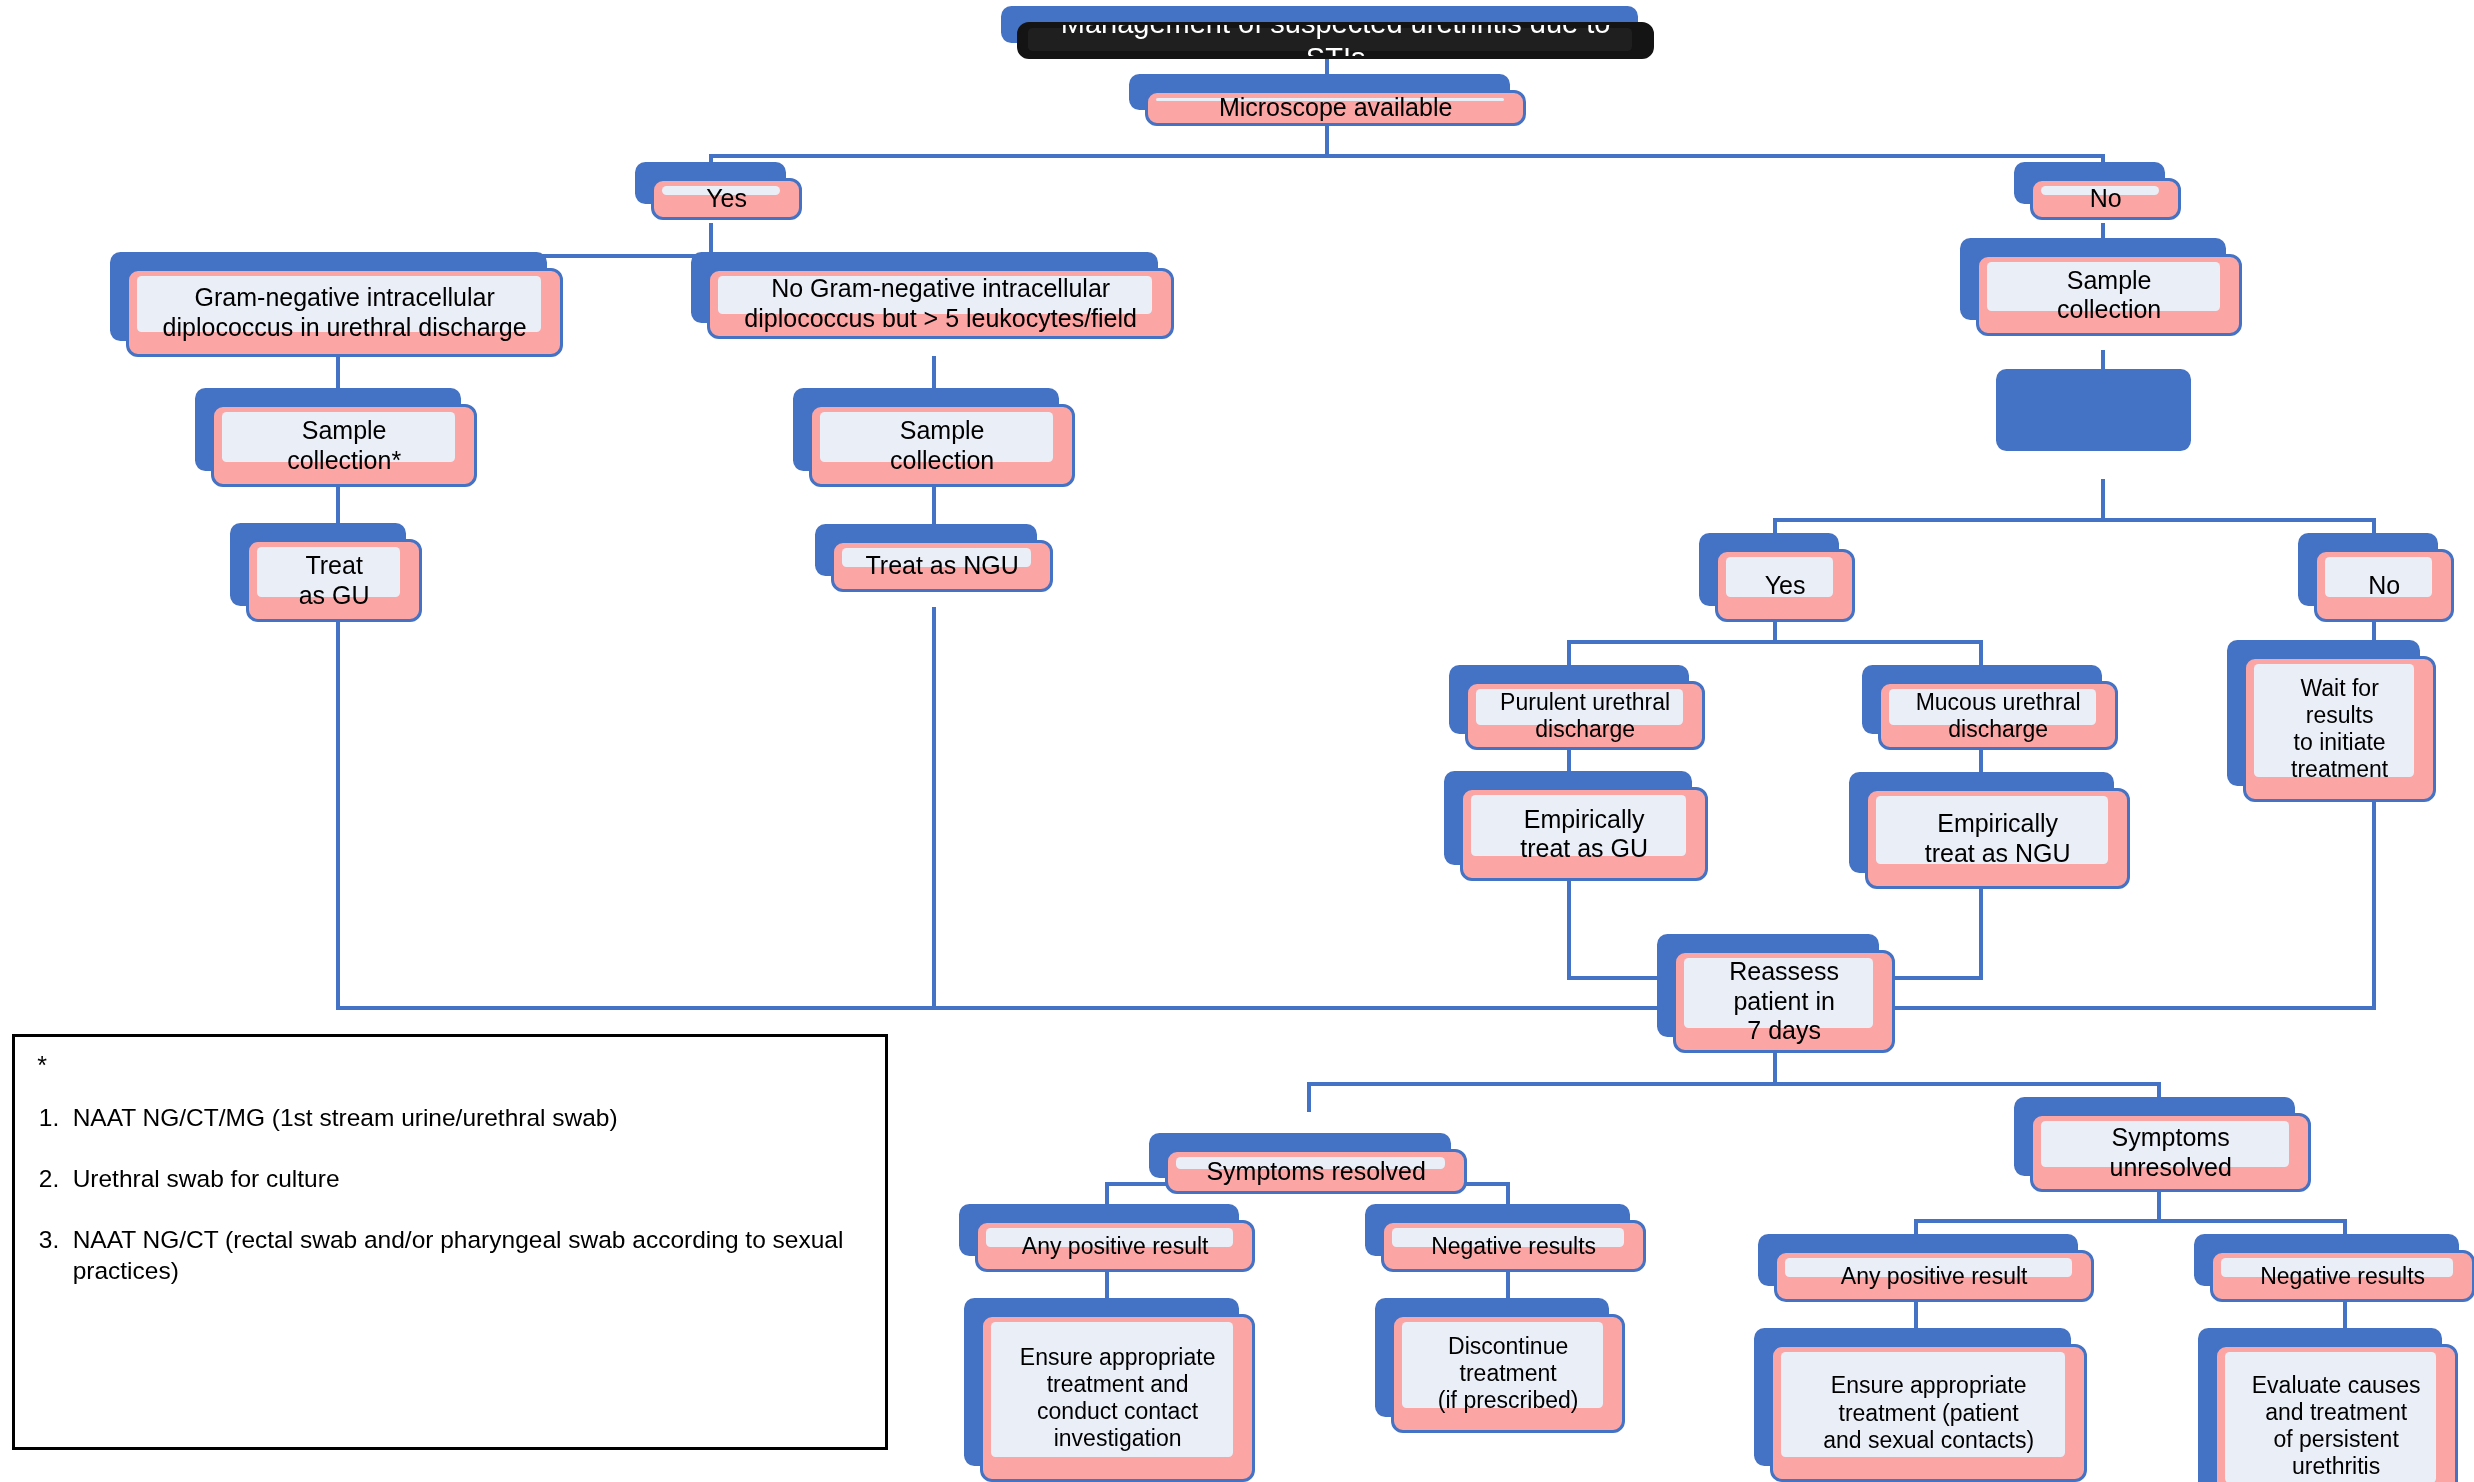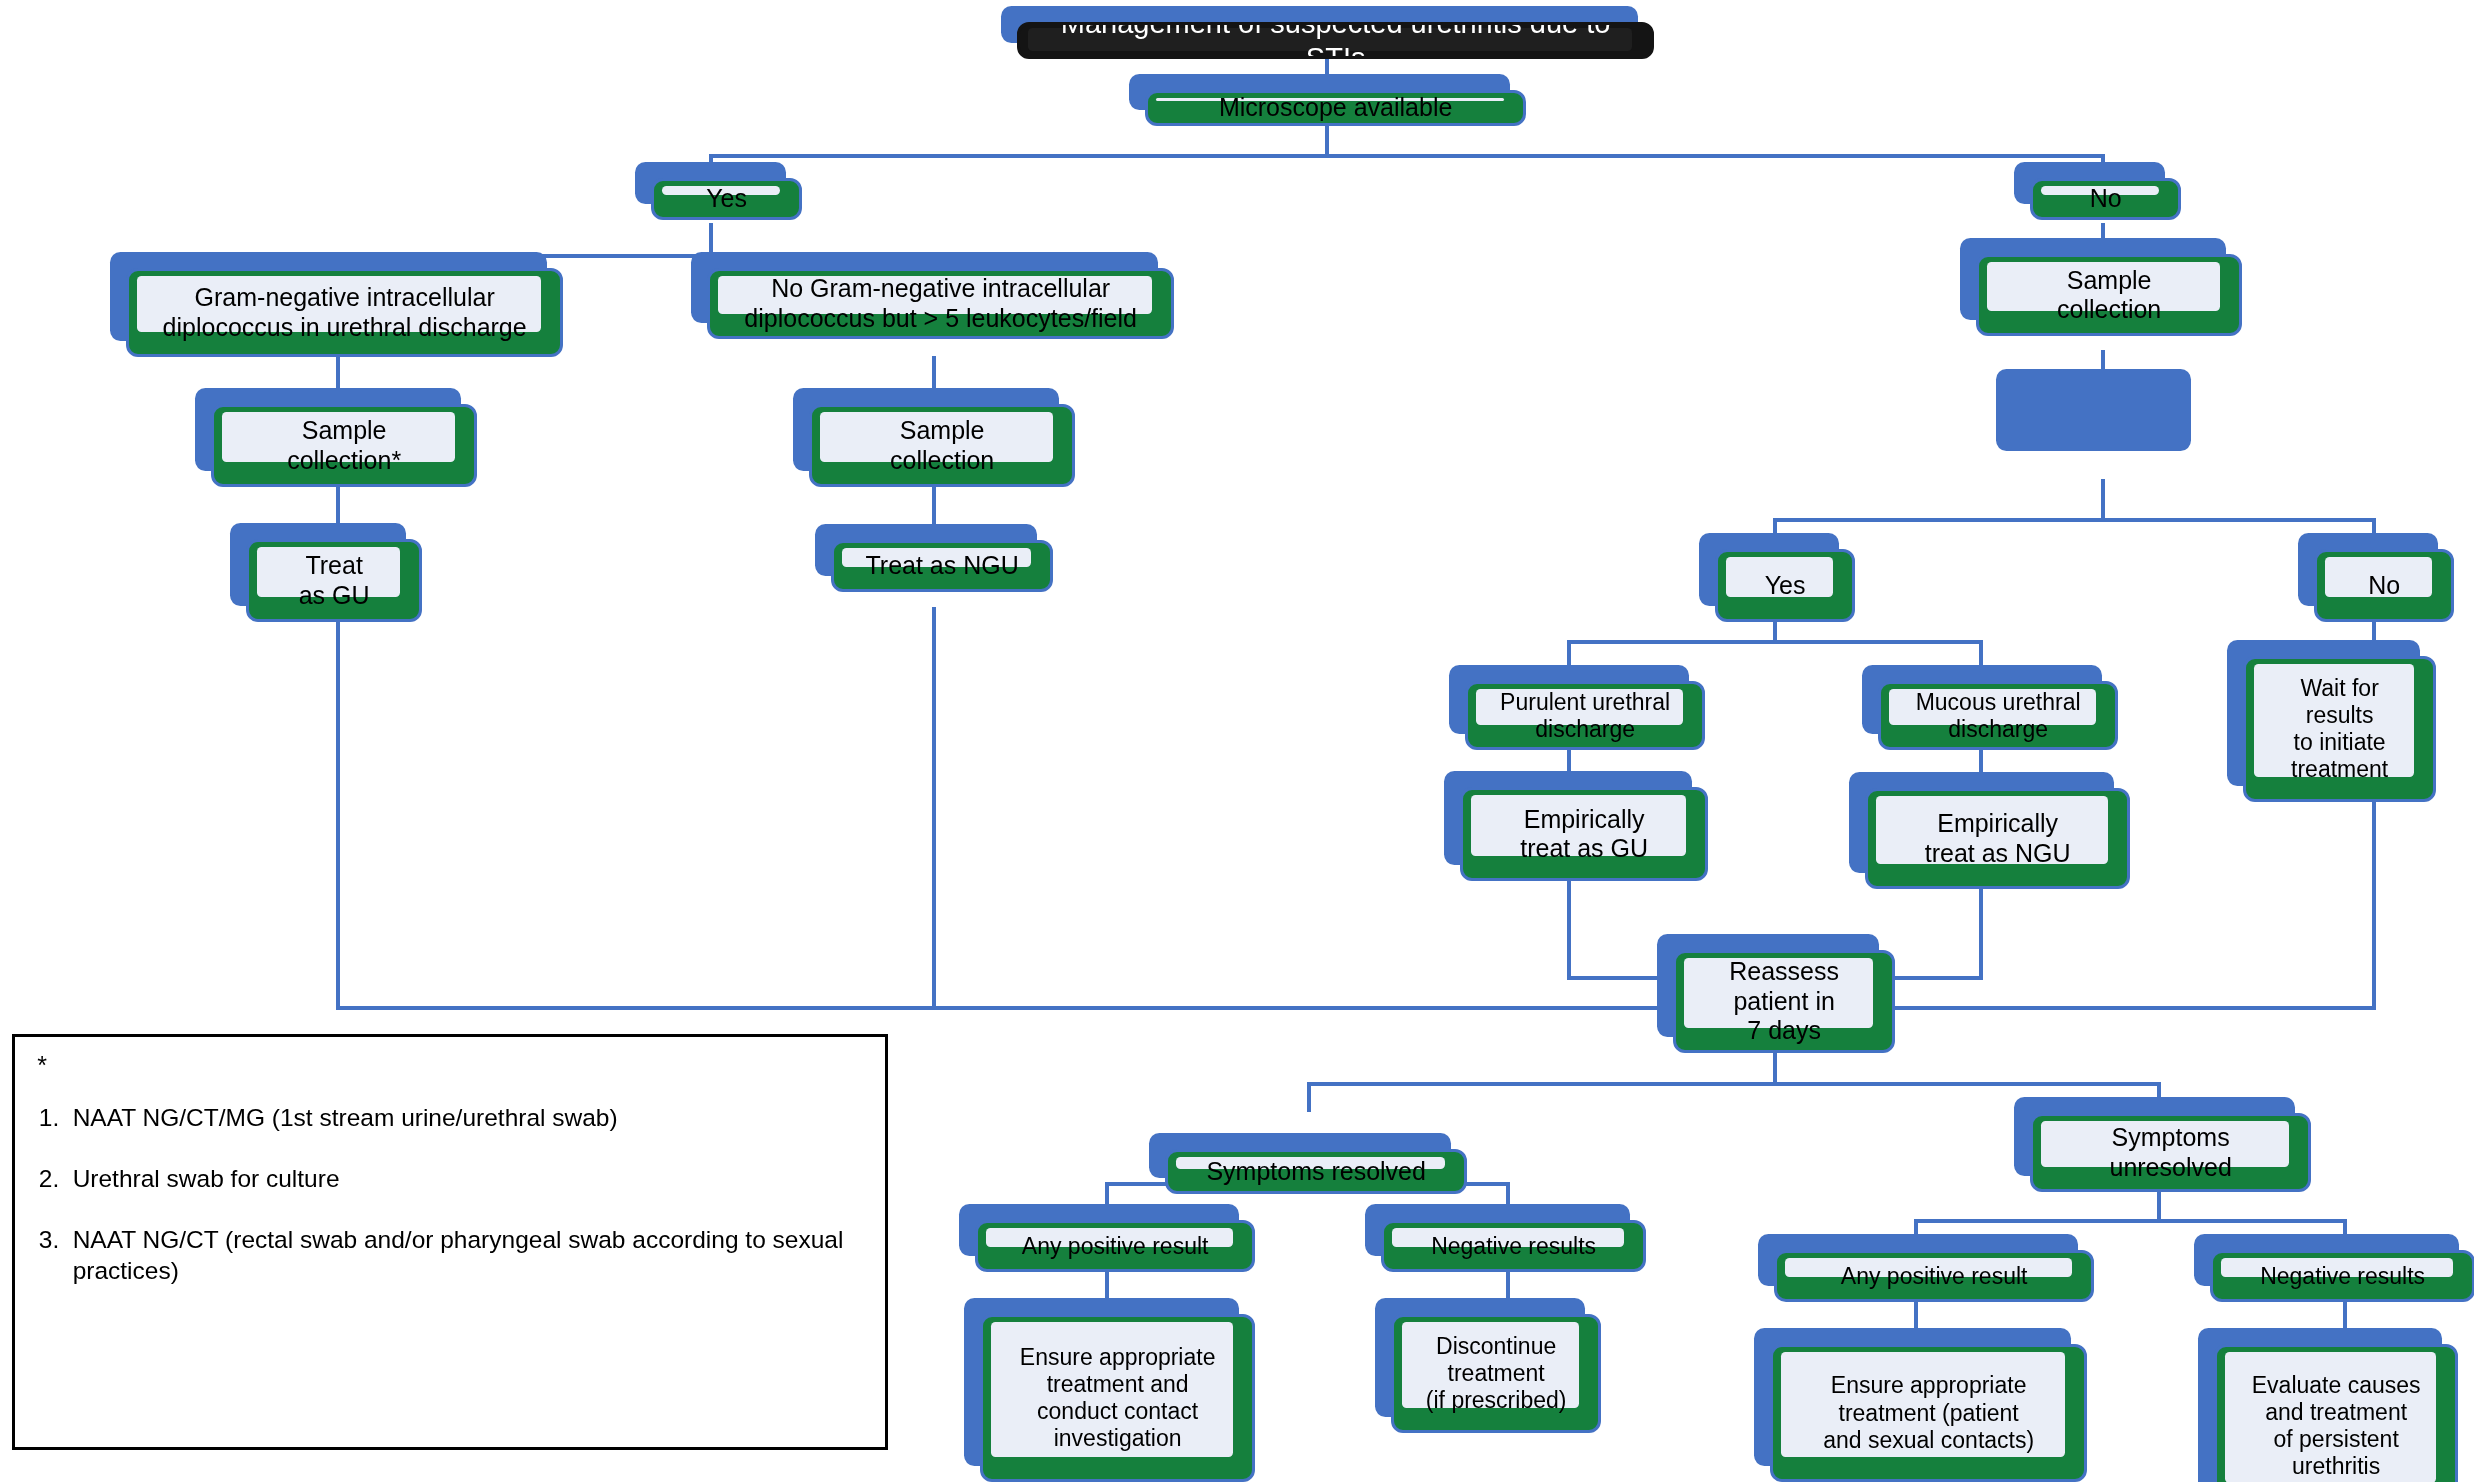--- a/index.html
+++ b/index.html
@@ -34,21 +34,21 @@
     width: calc(100% - 16.3px);
     height: calc(100% - 16.3px);
     background: #4472C4;
     border-radius: 10.4px;
   }
   .node .card {
     position: absolute;
     left: 16.3px; top: 16.3px;
     width: calc(100% - 16.3px);
     height: calc(100% - 16.3px);
-    background: #15803d;
+    background: #fca5a5;
     border: 3px solid #4472C4;
     border-radius: 12px;
     display: flex;
     align-items: center;
     justify-content: center;
     text-align: center;
     padding: 3px 7.4px;
     color: #000000;
     line-height: 1.18;
     overflow: hidden;
@@ -375,21 +375,21 @@
   <div class="node fs-sm" style="left:964px; top:1298px; width:291px; height:184px;">
     <div class="plate"></div>
     <div class="card">
         <span class="tx">Ensure appropriate
 treatment and
 conduct contact
 investigation</span>
       </div>
   </div>
 
-  <div class="node fs-sm" style="left:1375px; top:1298px; width:226px; height:135px;">
+  <div class="node fs-sm" style="left:1375px; top:1298px; width:250px; height:135px;">
     <div class="plate"></div>
     <div class="card">
         <span class="tx">Discontinue
 treatment
 (if prescribed)</span>
       </div>
   </div>
 
   <div class="node fs-sm" style="left:1758px; top:1234px; width:336px; height:68px;">
     <div class="plate"></div>

